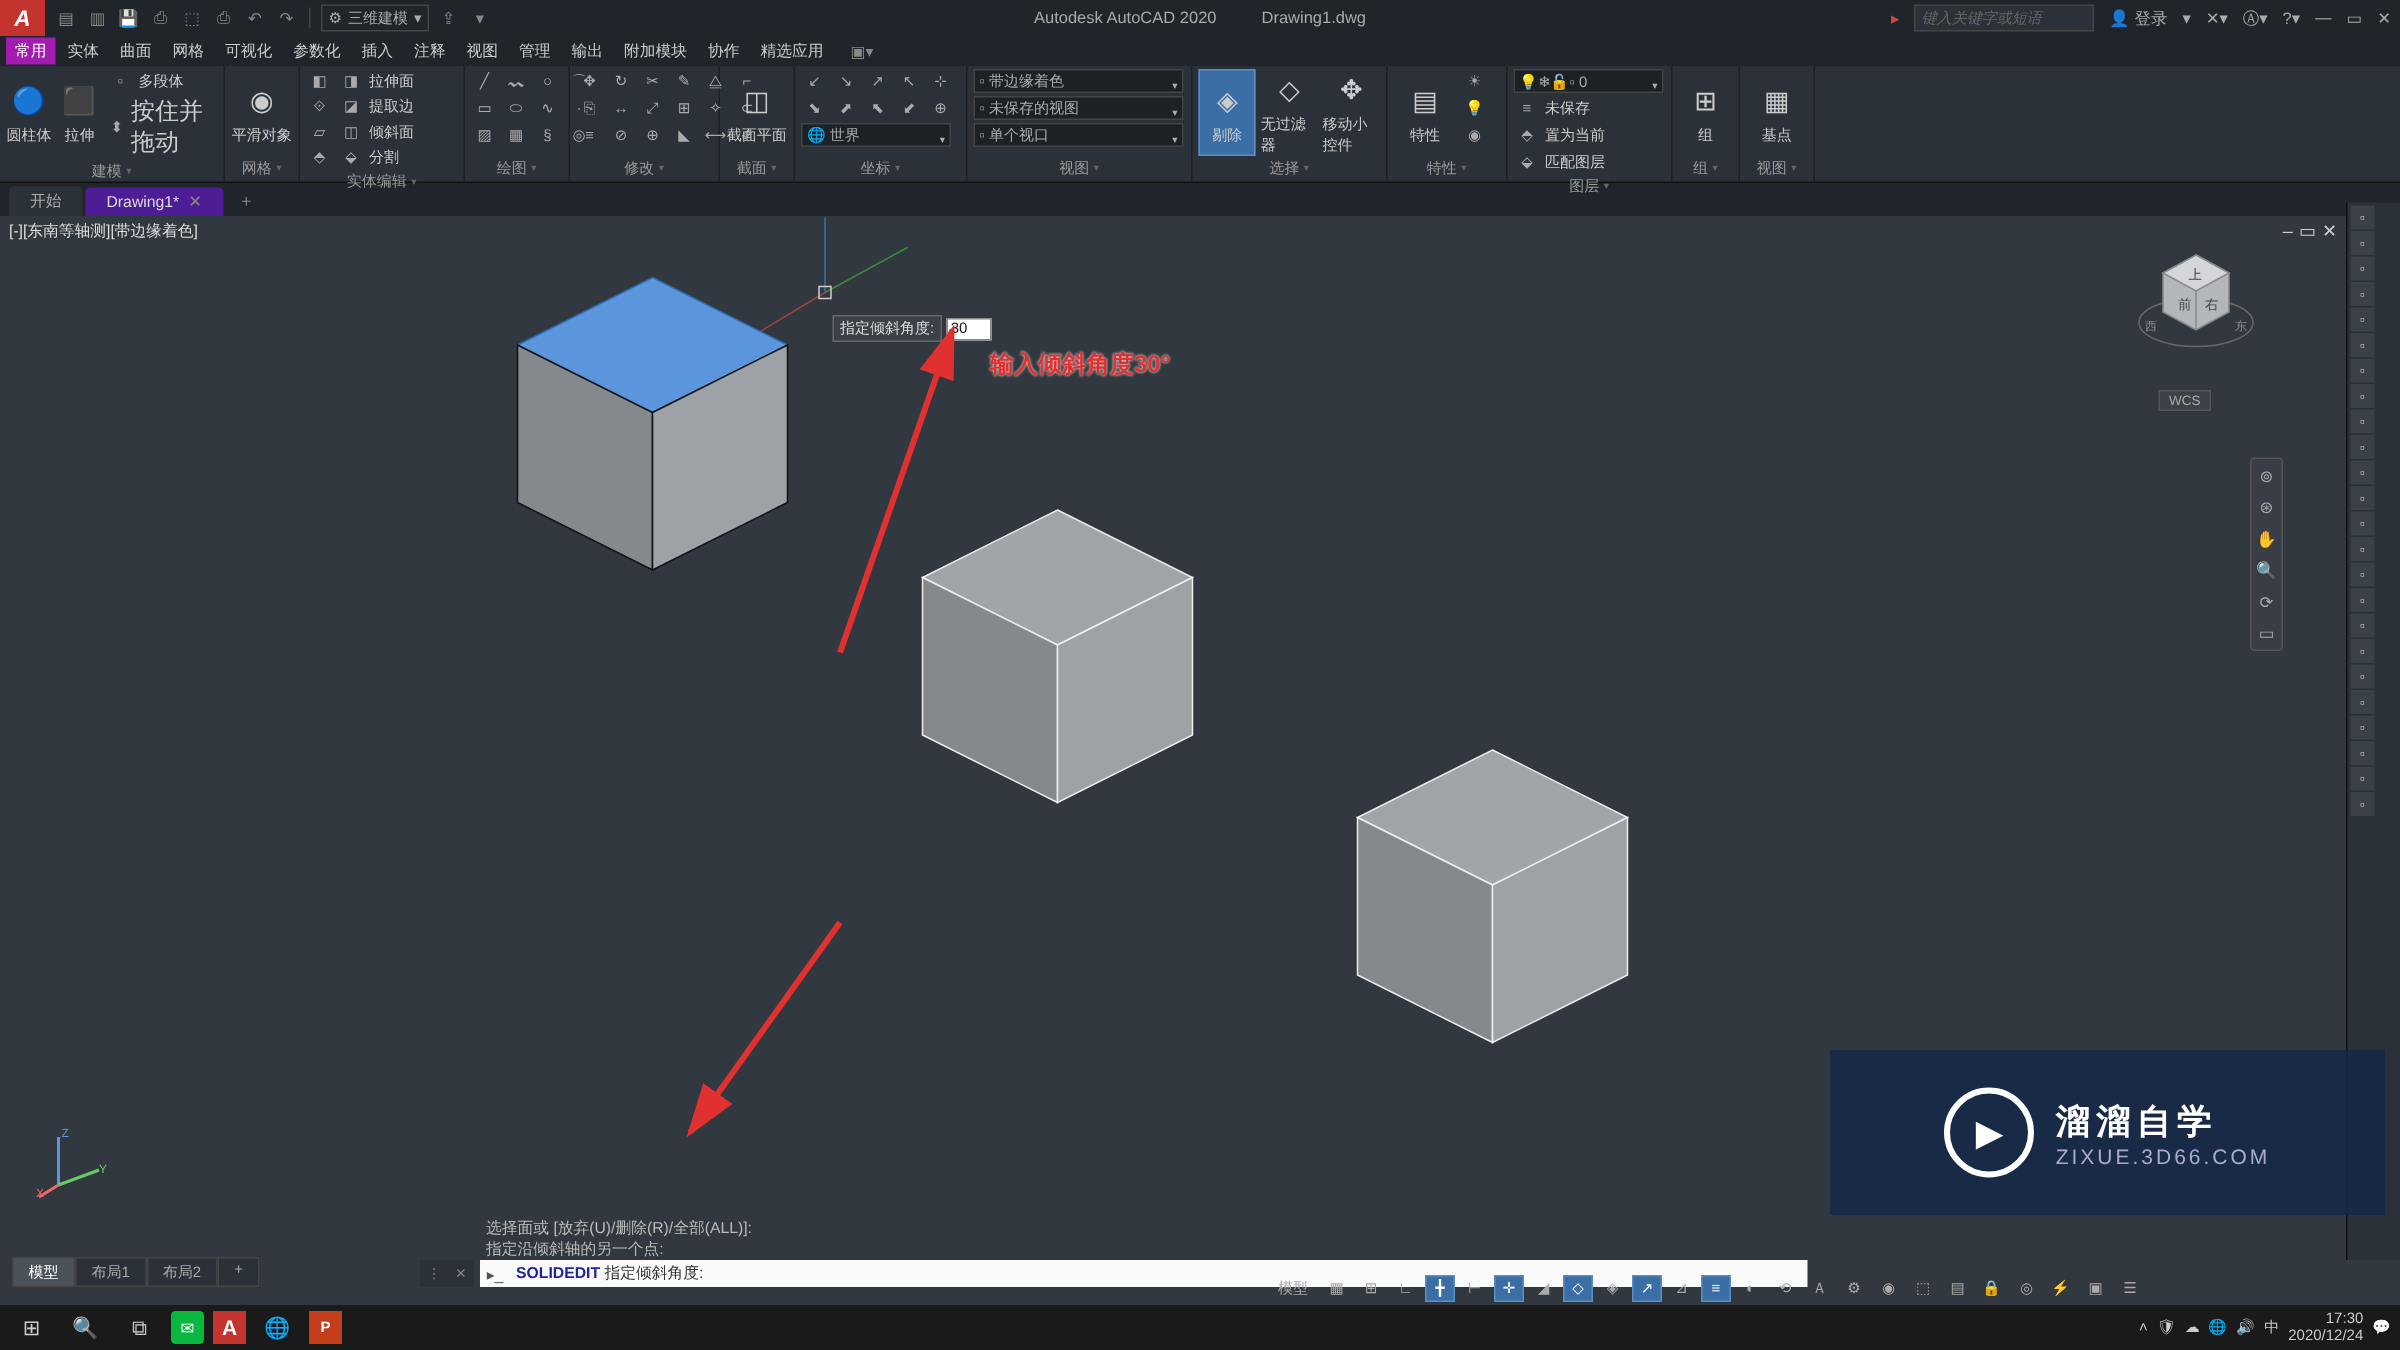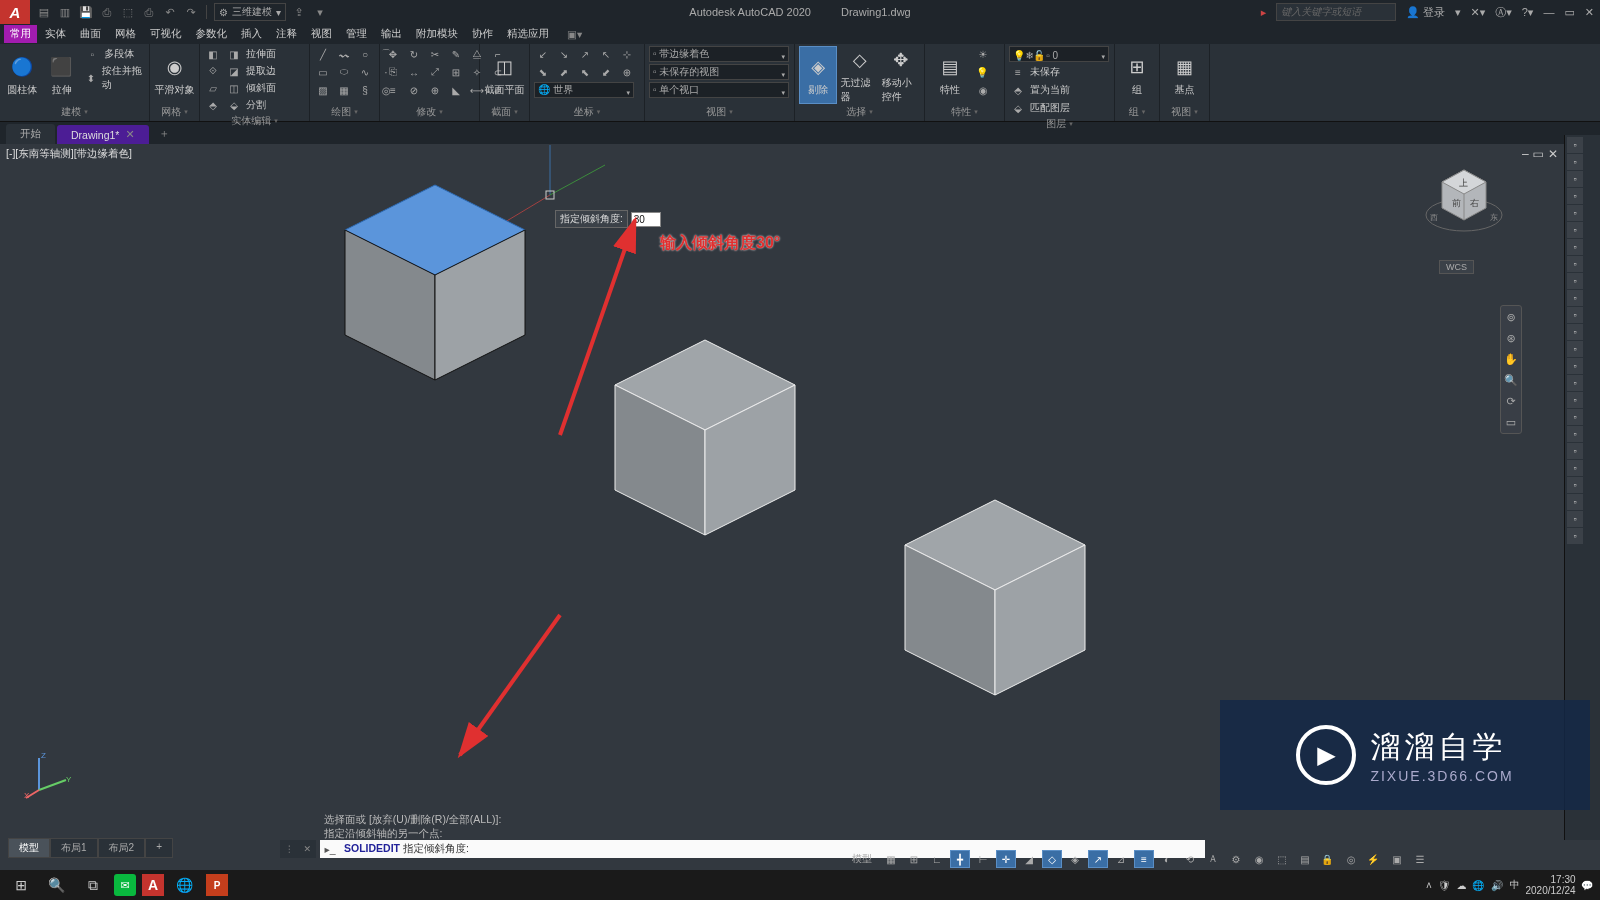--- a/index.html
+++ b/index.html
@@ -58,21 +58,21 @@
 .sb-btn.on{background:#3a6ea5;border-color:#5a8ec5;color:#fff}
 .viewcube{position:absolute;top:160px;right:60px;width:80px;height:80px}
 .wcs-badge{position:absolute;top:275px;right:90px;background:#3b4148;border:1px solid #555;padding:1px 6px;font-size:9px;color:#aaa}
 .navbar{position:absolute;top:300px;right:42px;width:22px;background:rgba(60,66,74,.7);border:1px solid #555;border-radius:3px;padding:3px 0;display:flex;flex-direction:column;align-items:center;gap:5px}
 .navbar div{width:16px;height:16px;color:#aaa;font-size:11px;display:flex;align-items:center;justify-content:center}
 .tool-palette{position:absolute;top:135px;right:0;width:36px;bottom:60px;background:#2a3138;border-left:1px solid #111;display:flex;flex-direction:column;flex-wrap:wrap;padding:2px;gap:1px}
 .tp-btn{width:16px;height:16px;background:#3b4148;font-size:9px;display:flex;align-items:center;justify-content:center}
 .watermark{position:absolute;right:10px;bottom:60px;width:370px;height:110px;background:rgba(20,40,70,.85);display:flex;align-items:center;justify-content:center;gap:14px;color:#fff}
 .wm-icon{width:60px;height:60px;border:4px solid #fff;border-radius:50%;display:flex;align-items:center;justify-content:center;font-size:24px}
 .wm-text{display:flex;flex-direction:column}
-.wm-text .t1{font-size:30px;font-weight:normal;letter-spacing:4px}
+.wm-text .t1{font-size:23px;font-weight:bold;letter-spacing:4px}
 .wm-text .t2{font-size:14px;letter-spacing:2px;color:#aac}
 .taskbar{position:absolute;left:0;right:0;bottom:-30px;height:30px;background:#1a1a1a;display:flex;align-items:center;padding:0 6px;gap:6px}
 .taskbar{bottom:0}
 .canvas{bottom:90px}
 .model-tabs{bottom:42px}
 .cmd-line{bottom:42px}
 .cmd-history{bottom:60px}
 .status-bar{bottom:30px}
 .ucs{bottom:100px}
 .watermark{bottom:90px}
@@ -154,21 +154,21 @@
           <div class="icon-box">⬛</div>
           <span>拉伸</span>
         </div>
       <div class="col">
         <div class="small-row">
             <span class="small-btn">▫</span>
             <span style="font-size:10px">多段体</span>
           </div>
         <div class="small-row">
             <span class="small-btn">⬍</span>
-            <span style="font-size:10px">按住并拖动</span>
+            <span style="font-size:16px">按住并拖动</span>
           </div>
       </div>
     </div>
     <div class="panel-label">建模</div>
   </div>
 
   <div class="panel" style="width:50px">
     <div class="panel-body">
         <div class="big-btn">
           <div class="icon-box">◉</div>

